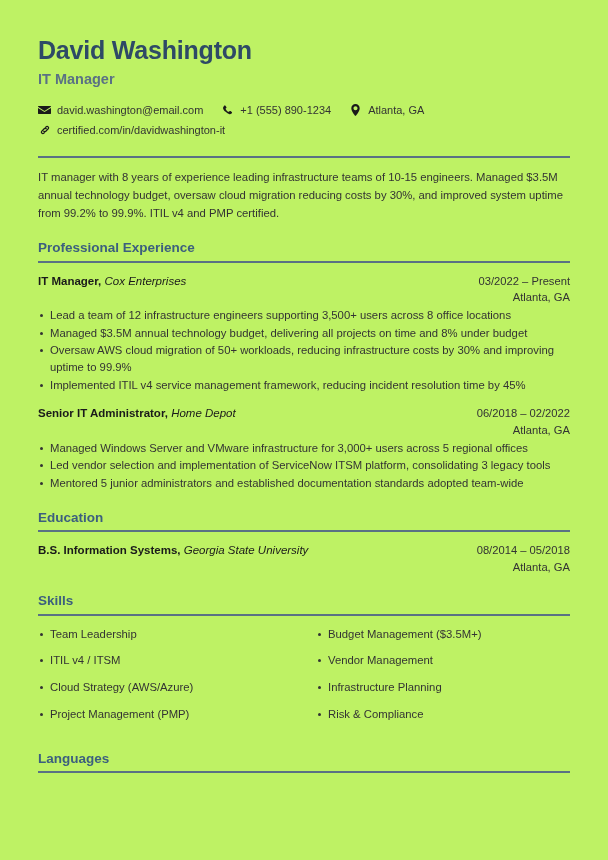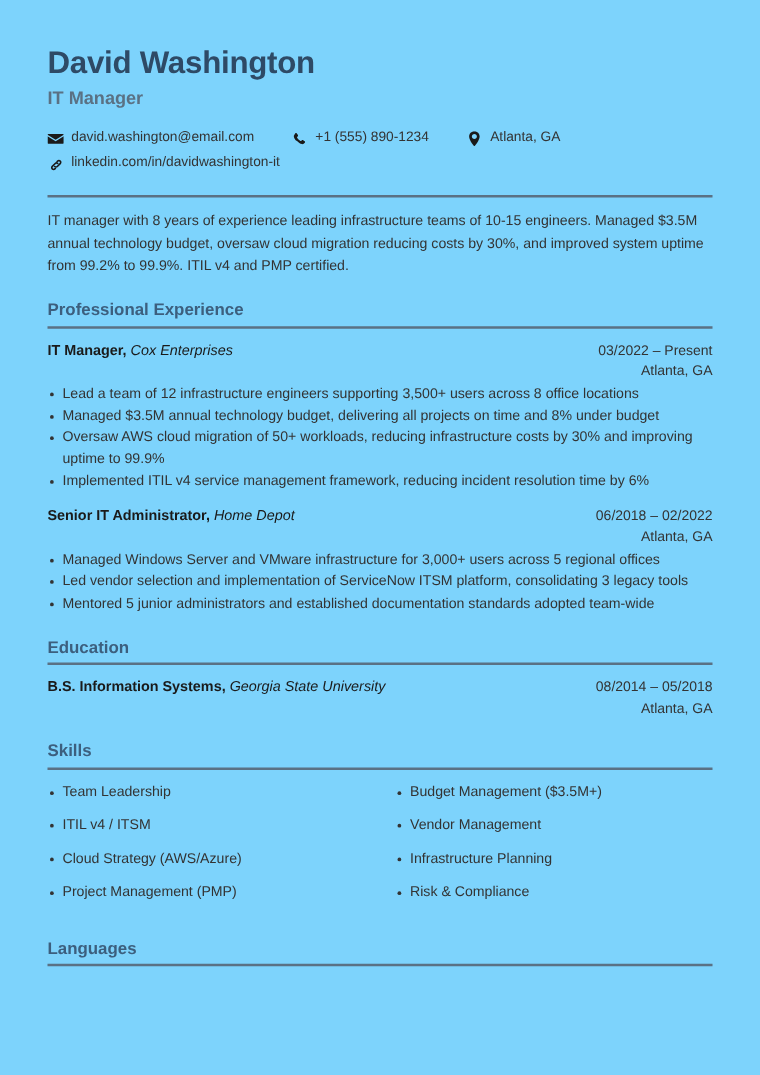--- a/index.html
+++ b/index.html
@@ -12,21 +12,21 @@
     height: 860px;
     font-family: "Liberation Sans", sans-serif;
     color: #333333;
     -webkit-font-smoothing: antialiased;
   }
   .page {
     width: 608px;
     height: 860px;
     box-sizing: border-box;
     padding: 36px 38px 0 38px;
-    background: #7dd3fc;
+    background: #bef264;
     position: relative;
   }
 
   
   .name {
     font-size: 25px;
     font-weight: bold;
     color: #2e4a66;
     letter-spacing: -0.2px;
     line-height: 1.15;
@@ -44,22 +44,22 @@
     display: flex;
     align-items: center;
     flex-wrap: wrap;
     font-size: 11px;
     color: #333333;
     margin-bottom: 7px;
     line-height: 1.2;
   }
   .contact-item {
     display: flex;
-    align-items: flex-end;
-    margin-right: 30px;
+    align-items: flex-start;
+    margin-right: 18px;
     white-space: nowrap;
   }
   .contact-item .ci-icon {
     display: inline-flex;
     align-items: center;
     justify-content: center;
     width: 13px;
     height: 12px;
     margin-right: 6px;
     flex: none;
@@ -227,21 +227,21 @@
     </div>
 
     <div class="contact-row">
       <div class="contact-item">
         <span class="ci-icon">
           <svg viewBox="0 0 16 16" width="12" height="12" fill="none" stroke="#1a1a1a" stroke-width="1.7" stroke-linecap="round" aria-hidden="true">
             <path d="M6.4 9.6c0.75 0.75 1.95 0.75 2.7 0l3.1-3.1c0.75-0.75 0.75-1.95 0-2.7-0.75-0.75-1.95-0.75-2.7 0l-0.6 0.6"></path>
             <path d="M9.6 6.4c-0.75-0.75-1.95-0.75-2.7 0l-3.1 3.1c-0.75 0.75-0.75 1.95 0 2.7 0.75 0.75 1.95 0.75 2.7 0l0.6-0.6"></path>
           </svg>
         </span>
-        <span>linkedin.com/in/davidwashington-it</span>
+        <span>certified.com/in/davidwashington-it</span>
       </div>
     </div>
   </div>
 
   <div class="section">
     <div class="section-rule"></div>
     <p class="profile-text">IT manager with 8 years of experience leading infrastructure teams of 10-15 engineers. Managed $3.5M annual technology budget, oversaw cloud migration reducing costs by 30%, and improved system uptime from 99.2% to 99.9%. ITIL v4 and PMP certified.</p>
   </div>
 
   <div class="section">
@@ -258,21 +258,21 @@
         </div>
         <div class="entry-right">
           <div>03/2022 – Present</div>
           <div>Atlanta, GA</div>
         </div>
       </div>
       <ul class="bullets">
         <li>Lead a team of 12 infrastructure engineers supporting 3,500+ users across 8 office locations</li>
         <li>Managed $3.5M annual technology budget, delivering all projects on time and 8% under budget</li>
         <li>Oversaw AWS cloud migration of 50+ workloads, reducing infrastructure costs by 30% and improving uptime to 99.9%</li>
-        <li>Implemented ITIL v4 service management framework, reducing incident resolution time by 6%</li>
+        <li>Implemented ITIL v4 service management framework, reducing incident resolution time by 45%</li>
       </ul>
     </div>
 
     <div class="entry">
       <div class="entry-head">
         <div class="entry-left">
           <div class="entry-role">
             <span class="role-name">Senior IT Administrator,</span>
             <span class="org">Home Depot</span>
           </div>

